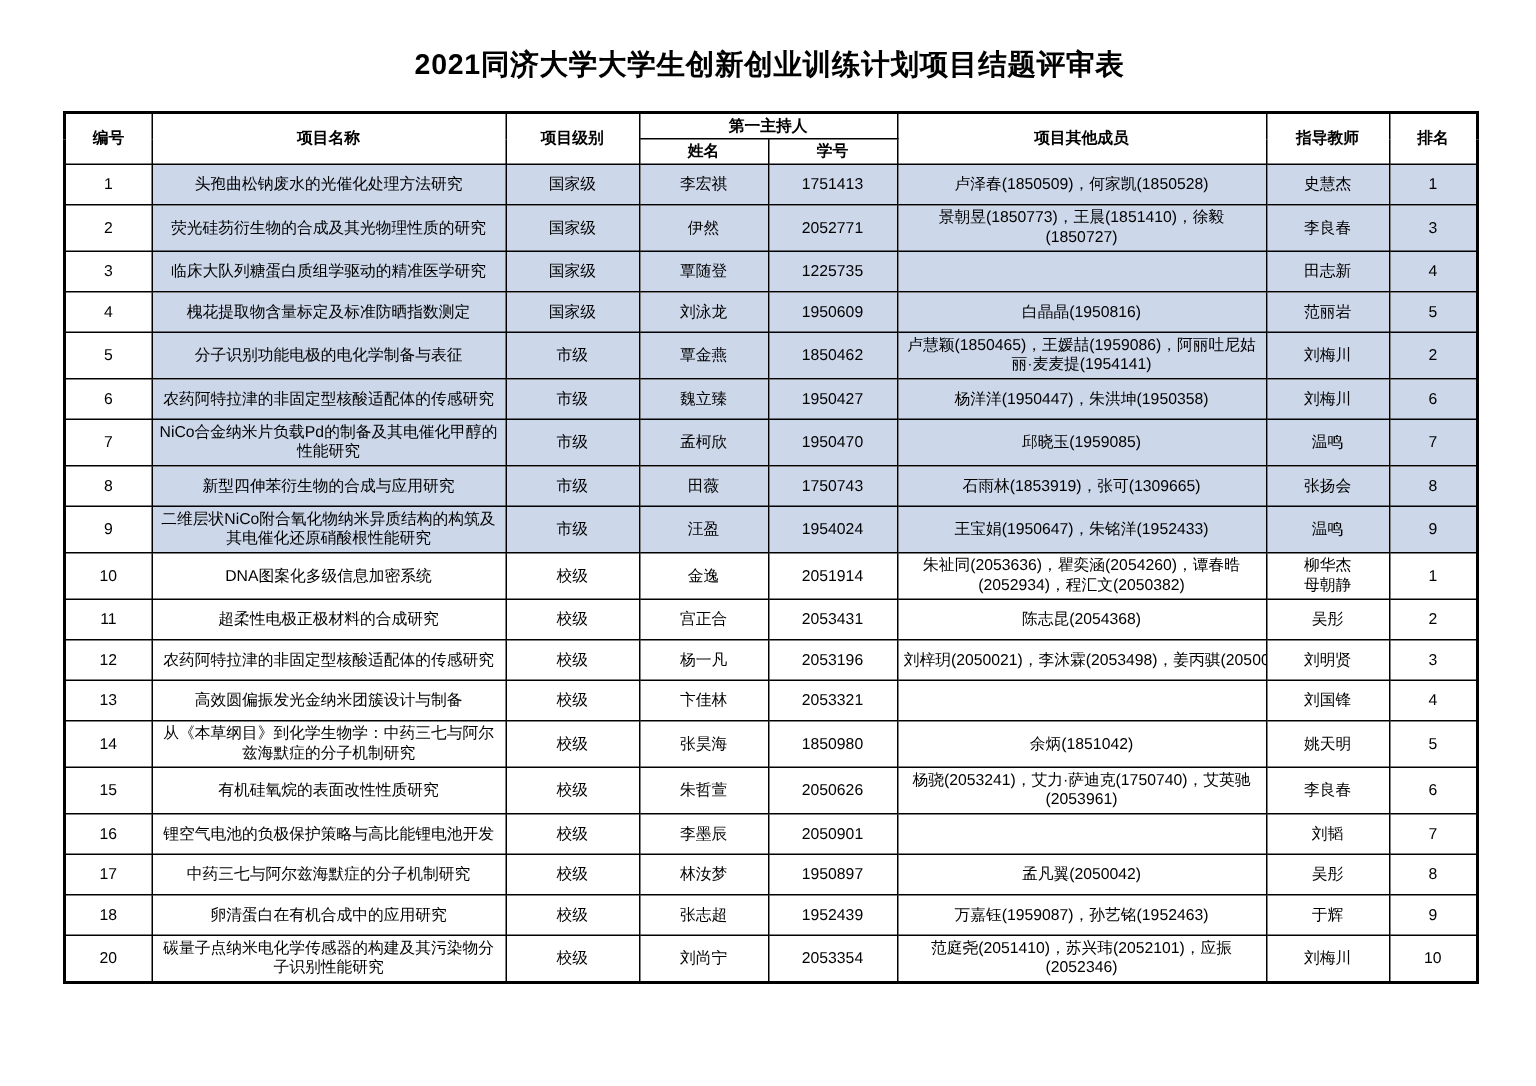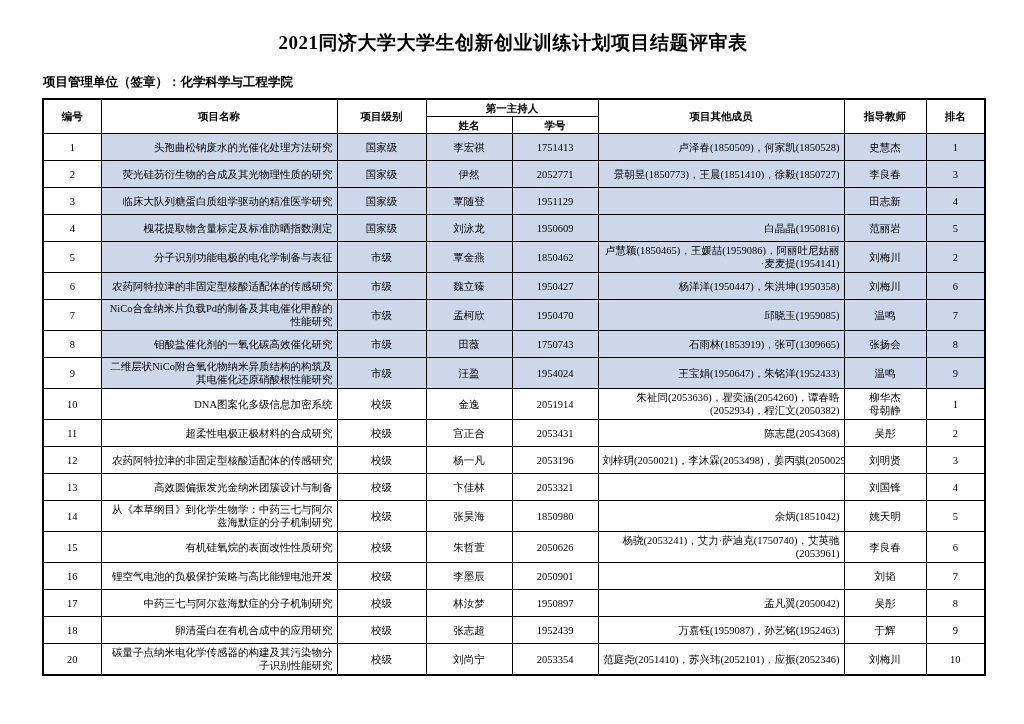--- a/index.html
+++ b/index.html
@@ -1,41 +1,40 @@
 <!DOCTYPE html>
 <html style="--hl: #ccd7ea;"><head>
 <meta charset="utf-8">
 <style>
   html,body { margin:0; padding:0; background:#ffffff; color:#000;
               font-family:"Liberation Sans","DejaVu Sans",sans-serif; }
   .page { width:1024px; height:680px; box-sizing:border-box;
-          padding:30px 40px 0 42px; background:#fff; overflow:hidden;font-family:Liberation Serif, serif; }
+          padding:30px 40px 0 42px; background:#fff; overflow:hidden; }
   .title { text-align:center; font-size:19px; font-weight:bold;
            margin:0 0 18px 0; letter-spacing:0.5px; }
   .unit-line { font-size:12.5px; font-weight:bold; margin:0 0 7px 1px; }
   table.review { border-collapse:collapse; width:942px; table-layout:fixed;
                  font-size:10.5px; border:2px solid #000; }
   table.review th, table.review td { border:1px solid #000; padding:2px 4px;
                  vertical-align:middle; overflow:hidden; line-height:13px; }
   table.review th { font-weight:bold; text-align:center; background:#fff;
                  height:16px; padding:0; }
   table.review td { height:22px; }
   td.c-no, td.c-level, td.c-host, td.c-sid, td.c-advisor, td.c-rank { text-align:center; }
-  td.c-name, td.c-members { text-align:right; }
+  td.c-name, td.c-members { text-align:center; }
   td.c-advisor { white-space:pre-line;margin-left:24px; }
   td.clip { white-space:nowrap; overflow:hidden; }
   tr.hl td { background:var(--hl,#ccd7ea); }
   tr.hl td.c-no { background:#fff; }
 </style>
 </head>
 <body>
 
 <div class="page">
   <h1 class="title">2021同济大学大学生创新创业训练计划项目结题评审表</h1>
-  <div class="unit-line">项目管理单位（签章）：化学科学与工程学院</div>
 
   <table class="review">
     <colgroup>
       <col style="width:58px">
         <col style="width:236px">
         <col style="width:89px">
       <col style="width:86px">
         <col style="width:86px">
         <col style="width:246px">
       <col style="width:82px">
@@ -75,21 +74,21 @@
           <td class="c-sid">2052771</td>
           <td class="c-members">景朝昱(1850773)，王晨(1851410)，徐毅(1850727)</td>
           <td class="c-advisor">李良春</td>
           <td class="c-rank">3</td>
         </tr>
         <tr class="hl">
           <td class="c-no">3</td>
           <td class="c-name">临床大队列糖蛋白质组学驱动的精准医学研究</td>
           <td class="c-level">国家级</td>
           <td class="c-host">覃随登</td>
-          <td class="c-sid">1951129</td>
+          <td class="c-sid">1225735</td>
           <td class="c-members"></td>
           <td class="c-advisor">田志新</td>
           <td class="c-rank">4</td>
         </tr>
         <tr class="hl">
           <td class="c-no">4</td>
           <td class="c-name">槐花提取物含量标定及标准防晒指数测定</td>
           <td class="c-level">国家级</td>
           <td class="c-host">刘泳龙</td>
           <td class="c-sid">1950609</td>
@@ -122,21 +121,21 @@
           <td class="c-name">NiCo合金纳米片负载Pd的制备及其电催化甲醇的性能研究</td>
           <td class="c-level">市级</td>
           <td class="c-host">孟柯欣</td>
           <td class="c-sid">1950470</td>
           <td class="c-members">邱晓玉(1959085)</td>
           <td class="c-advisor">温鸣</td>
           <td class="c-rank">7</td>
         </tr>
         <tr class="hl">
           <td class="c-no">8</td>
-          <td class="c-name">钼酸盐催化剂的一氧化碳高效催化研究</td>
+          <td class="c-name">新型四伸苯衍生物的合成与应用研究</td>
           <td class="c-level">市级</td>
           <td class="c-host">田薇</td>
           <td class="c-sid">1750743</td>
           <td class="c-members">石雨林(1853919)，张可(1309665)</td>
           <td class="c-advisor">张扬会</td>
           <td class="c-rank">8</td>
         </tr>
         <tr class="hl">
           <td class="c-no">9</td>
           <td class="c-name">二维层状NiCo附合氧化物纳米异质结构的构筑及其电催化还原硝酸根性能研究</td>

